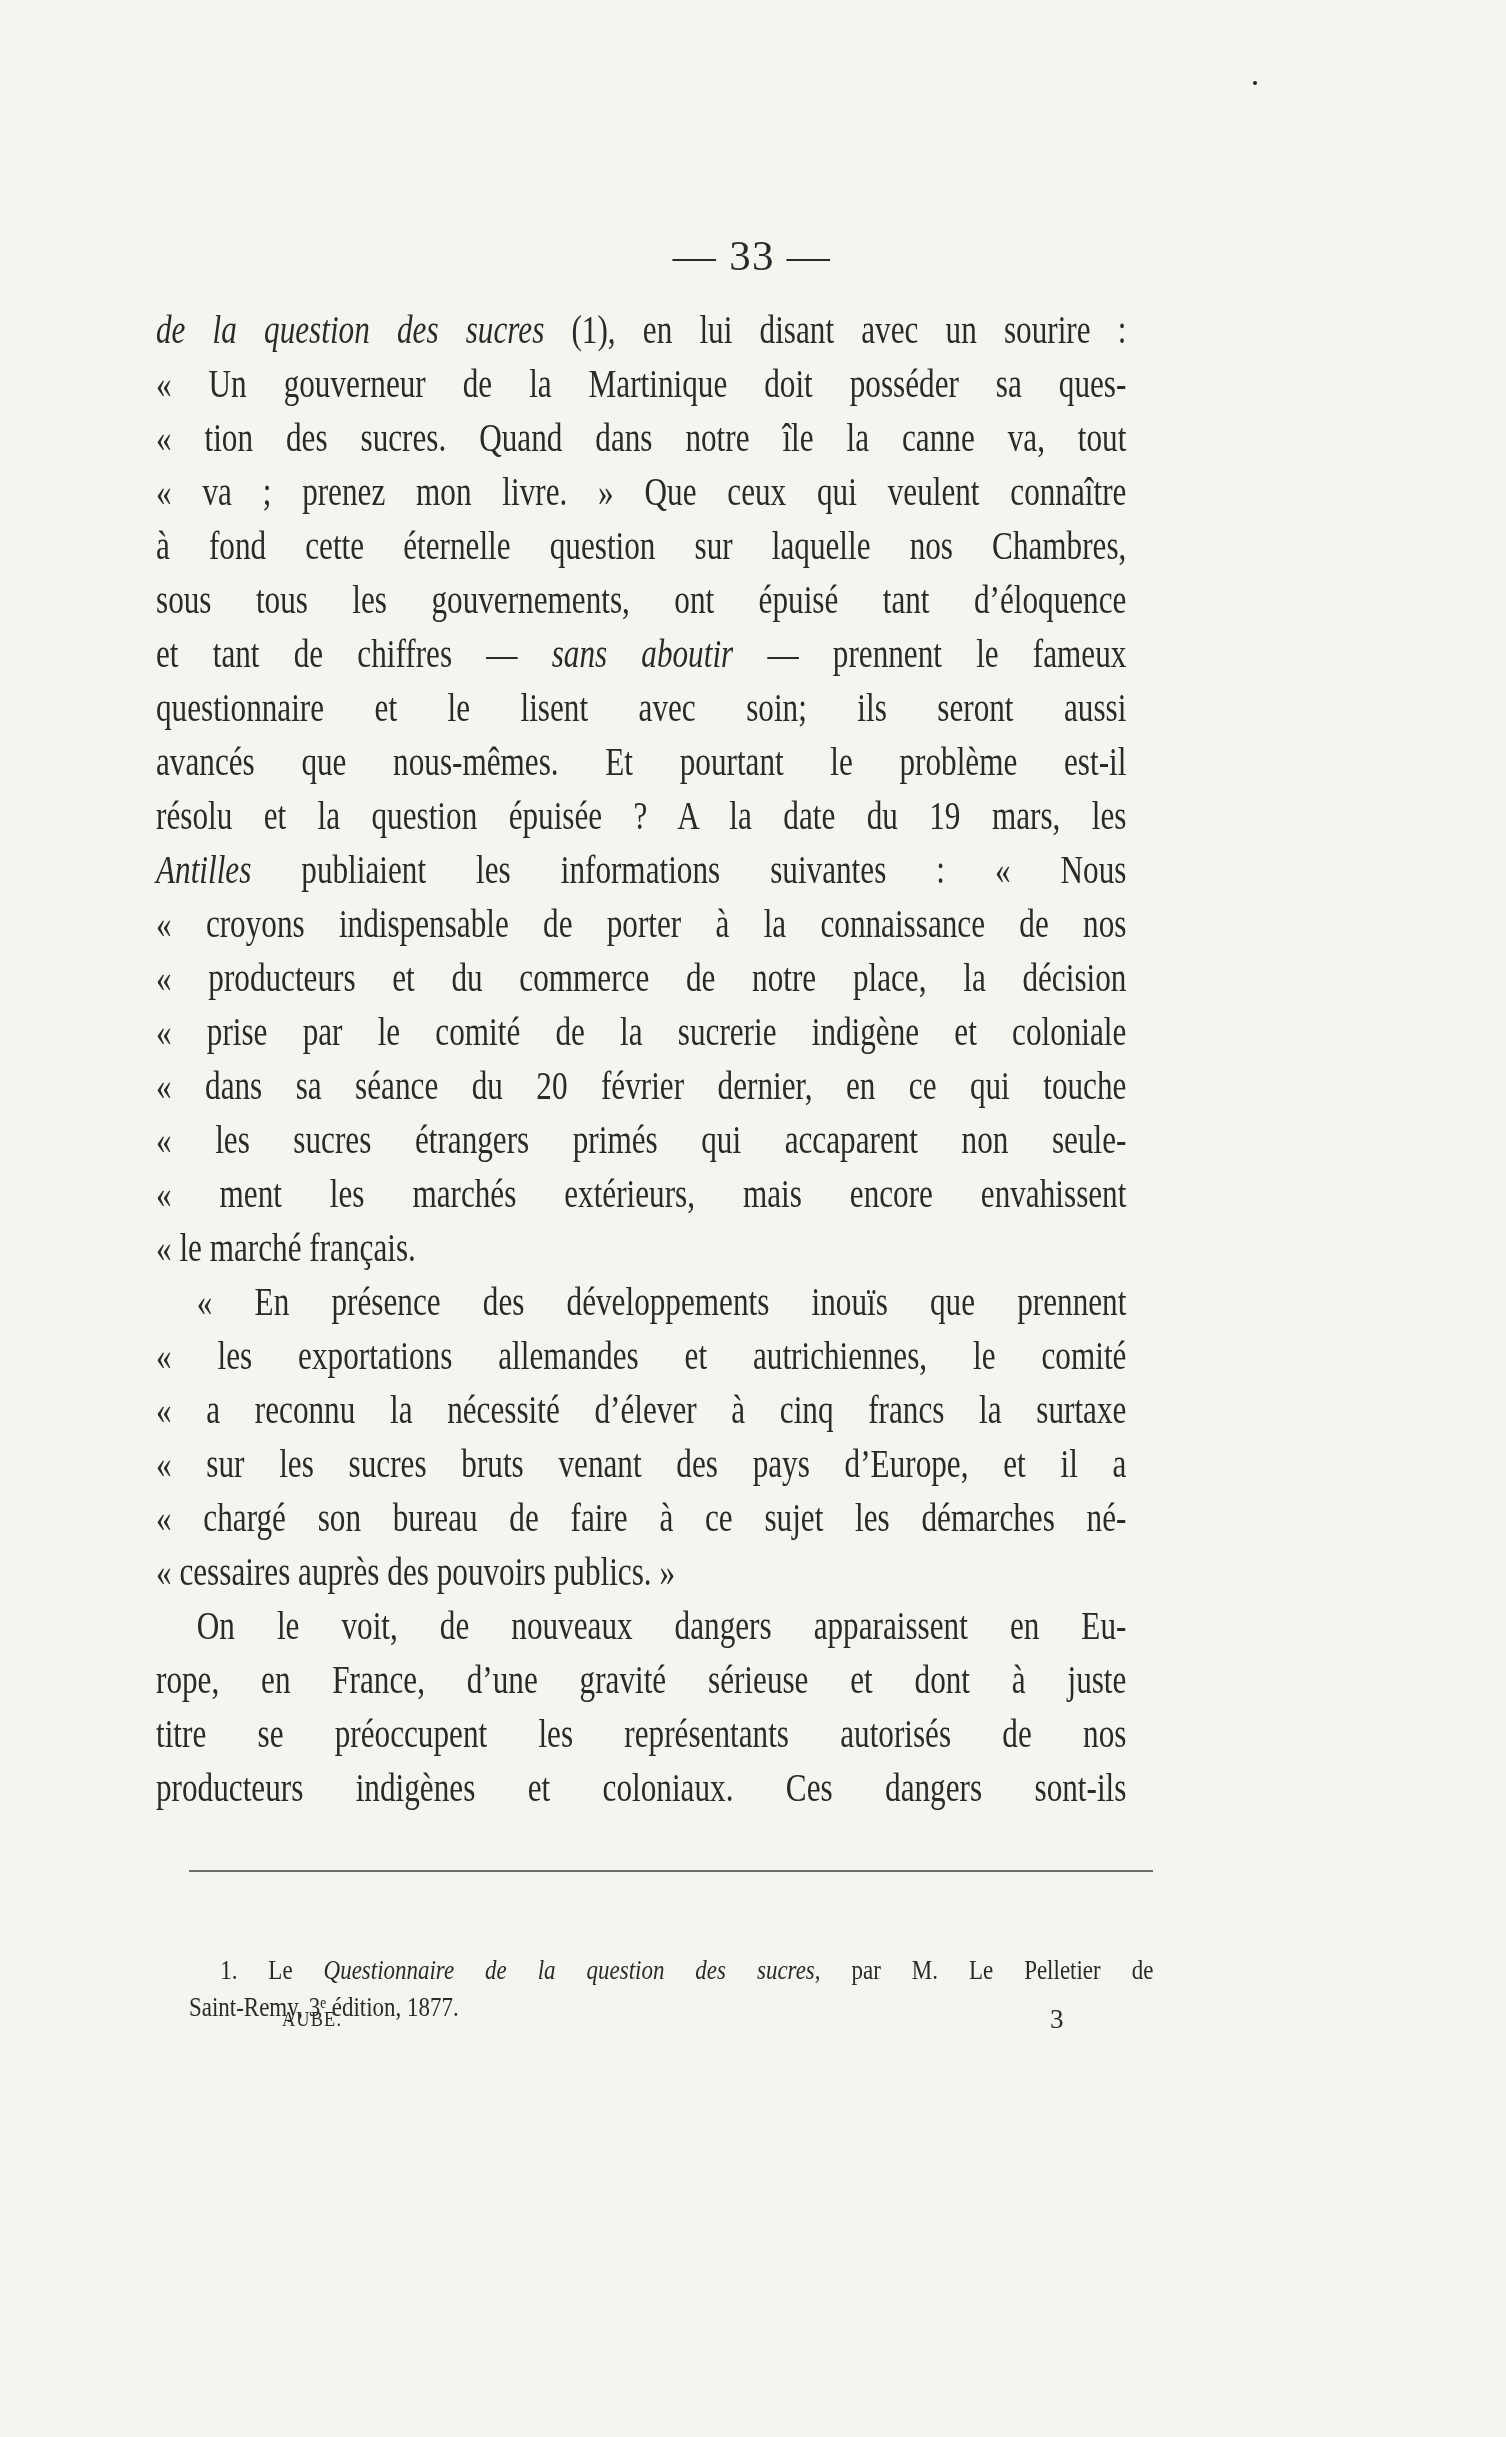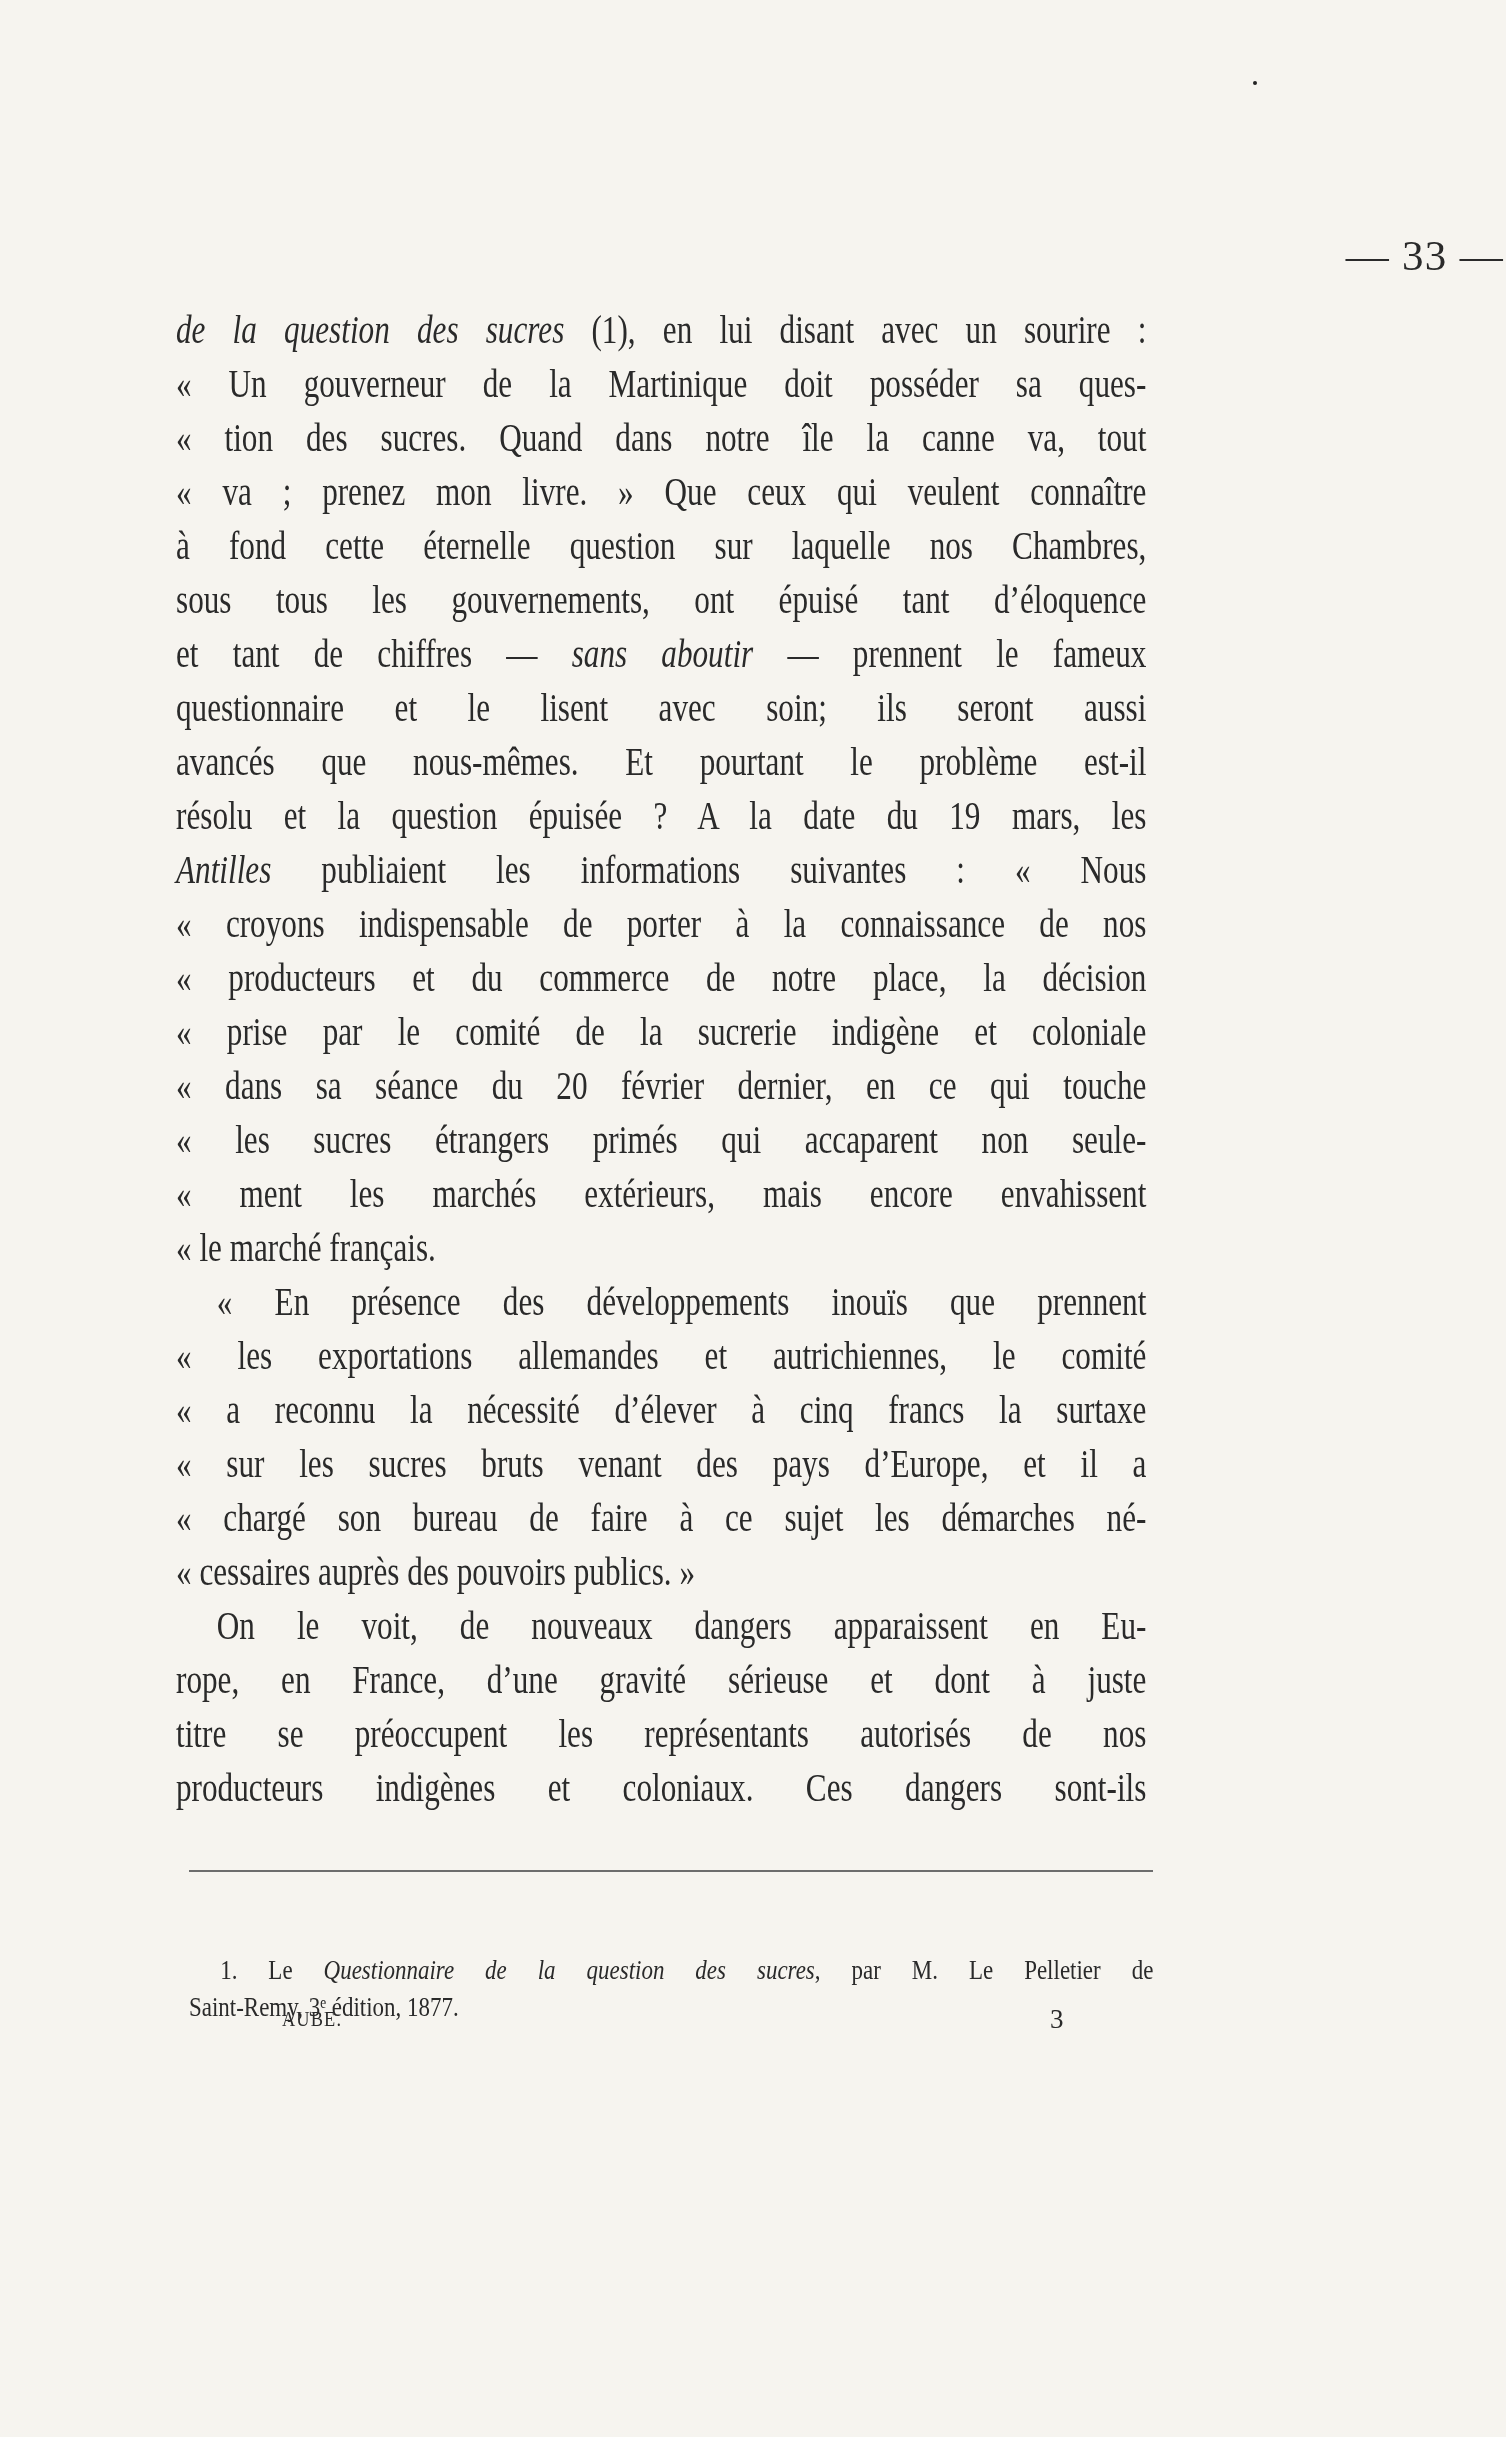--- a/index.html
+++ b/index.html
@@ -5,24 +5,24 @@
   html, body { margin: 0; padding: 0; }
   body {
     width: 1507px; height: 2438px;
     background: #f6f4ef;
     position: relative; overflow: hidden;
     font-family: "Liberation Serif", "DejaVu Serif", serif;
     color: #2a2a2a;
   }
   .page-header {
     position: absolute; top: 231px; left: 0; width: 1504px;
-    text-align: right; font-size: 43px; letter-spacing: 1.3px;
+    text-align: center; font-size: 43px; letter-spacing: 1.3px;
   }
   .body-text {
-    position: absolute; top: 303px; left: 176px; width: 970px;
+    position: absolute; top: 303px; left: 156px; width: 970px;
   }
   .line {
     height: 54px; line-height: 54px;
     font-size: 39px;
     text-align: justify; text-align-last: justify;
     white-space: nowrap; overflow: visible;
     transform: scaleX(0.80); transform-origin: left center;
     width: 1213px;
   }
   .line.last { text-align-last: left; }

